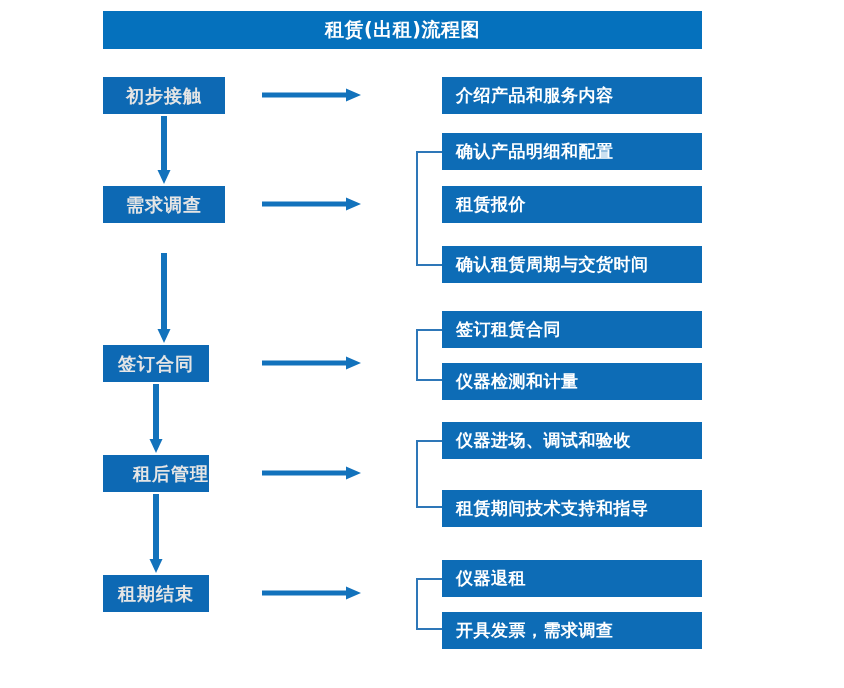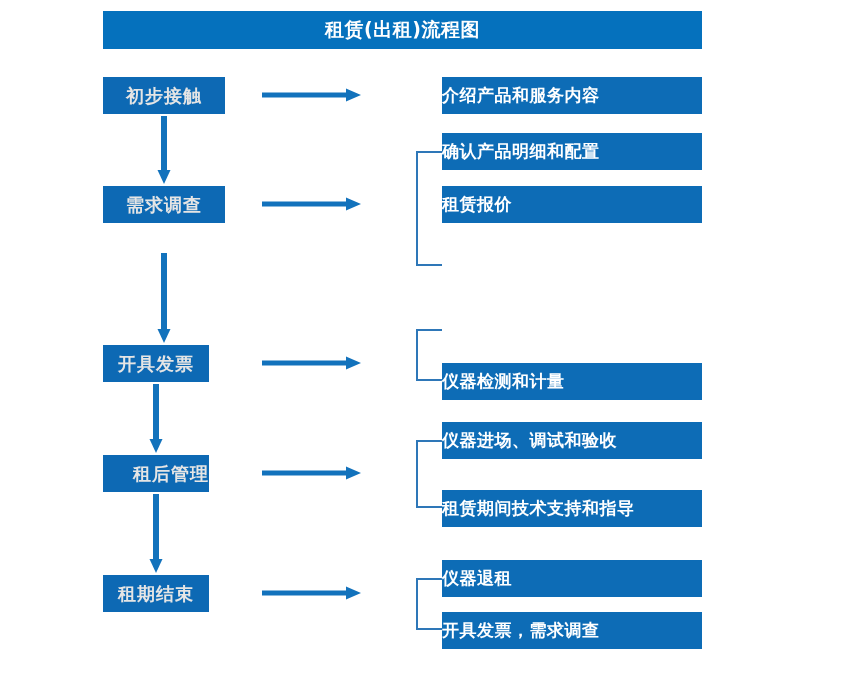--- a/index.html
+++ b/index.html
@@ -50,21 +50,21 @@
     position: absolute;
     left: 442px;
     width: 260px;
     height: 37px;
     background: #0d6cb6;
     color: #ffffff;
     display: flex;
     align-items: center;
     font-size: 17px;
     font-weight: bold;
-    padding-left: 0;
+    padding-left: 14px;
     box-sizing: border-box;
     letter-spacing: 0.5px;
   }
   .h-arrow {
     position: absolute;
     height: 14px;
   }
   .v-arrow {
     position: absolute;
     width: 14px;
@@ -88,21 +88,21 @@
 
   <div class="stage-box" style="left:103px; top:77px; width:122px; height:37px;">
     <span>初步接触</span>
   </div>
 
   <div class="stage-box" style="left:103px; top:186px; width:122px; height:37px;">
     <span>需求调查</span>
   </div>
 
   <div class="stage-box" style="left:103px; top:345px; width:106px; height:37px;">
-    <span>开具发票</span>
+    <span>签订合同</span>
   </div>
 
   <div class="stage-box" style="left:103px; top:455px; width:106px; height:37px;justify-content:flex-end;">
     <span>租后管理</span>
   </div>
 
   <div class="stage-box" style="left:103px; top:575px; width:106px; height:37px;">
     <span>租期结束</span>
   </div>
 
@@ -159,21 +159,27 @@
   <div class="detail-box" style="top:77px;">
     <span>介绍产品和服务内容</span>
   </div>
 
   <div class="detail-box" style="top:186px;">
     <span>租赁报价</span>
   </div>
   <div class="detail-box" style="top:133px;">
     <span>确认产品明细和配置</span>
   </div>
+  <div class="detail-box" style="top:246px;">
+    <span>确认租赁周期与交货时间</span>
+  </div>
 
+  <div class="detail-box" style="top:311px;">
+    <span>签订租赁合同</span>
+  </div>
   <div class="detail-box" style="top:363px;">
     <span>仪器检测和计量</span>
   </div>
 
   <div class="detail-box" style="top:422px;font-family:Liberation Mono, monospace;">
     <span>仪器进场、调试和验收</span>
   </div>
   <div class="detail-box" style="top:490px;font-family:Liberation Serif, serif;">
     <span>租赁期间技术支持和指导</span>
   </div>

